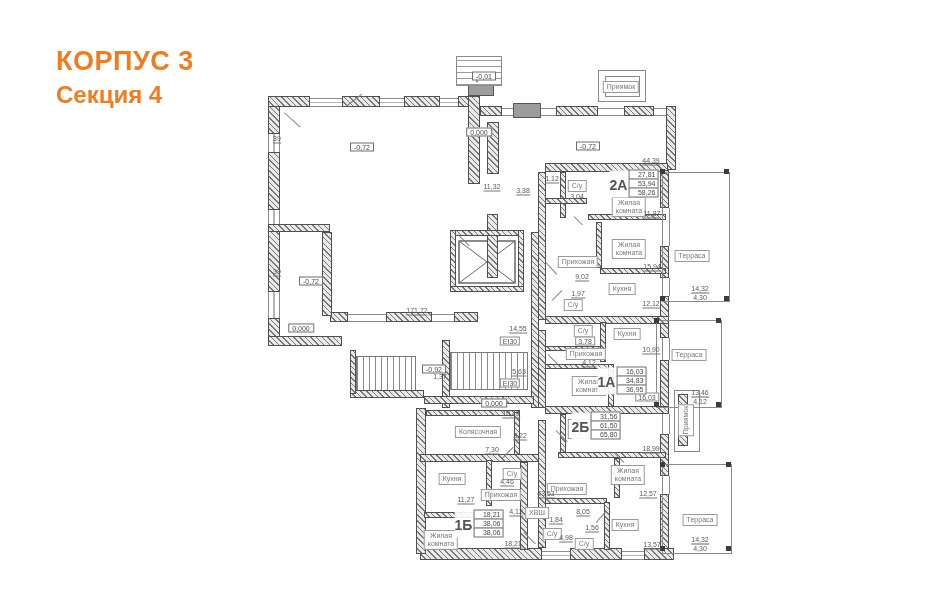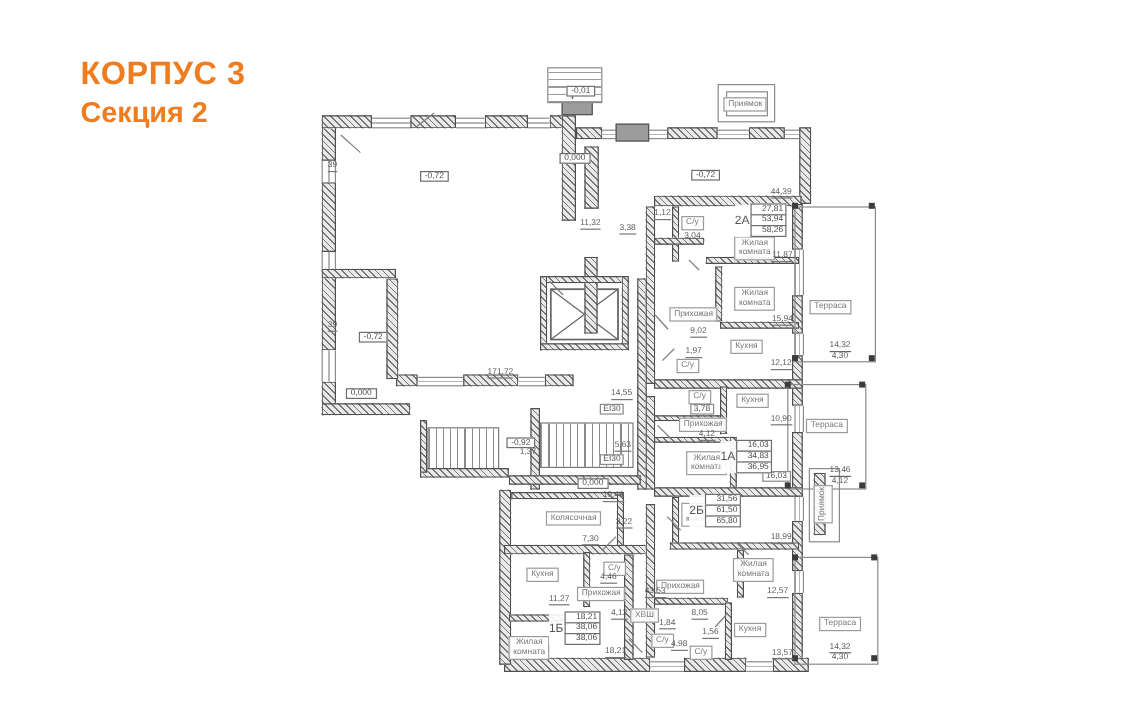--- a/index.html
+++ b/index.html
@@ -1,19 +1,19 @@
 <!DOCTYPE html>
 <html><head>
 <meta charset="utf-8">
 <style>
   html,body{margin:0;padding:0;background:#fff;}
   body{width:941px;height:600px;position:relative;overflow:hidden;
        font-family:"Liberation Sans",sans-serif;}
   
-  .titleblock{position:absolute;left:67px;top:46px;line-height:1.15;}
+  .titleblock{position:absolute;left:56px;top:46px;line-height:1.15;}
   .t1{font-size:27px;font-weight:bold;letter-spacing:.5px;}
   .t2{font-size:24px;font-weight:bold;margin-top:4px;}
   .t3{font-size:17px;font-weight:bold;color:#111;margin-top:4px;}
   
   #plan{position:absolute;inset:0;}
   
   .w{position:absolute;background:repeating-linear-gradient(45deg,#767676 0,#767676 1px,#e9e9e9 1px,#e9e9e9 4px);
      box-shadow:inset 0 0 0 1px #4f4f4f;z-index:1;}
   .fill{position:absolute;background:#9c9c9c;border:1px solid #555;z-index:1;}
   
@@ -43,32 +43,32 @@
   .elev{position:absolute;transform:translate(-50%,-50%);font-size:7px;color:#4a4a4a;
         border:1px solid #6e6e6e;background:#fff;padding:0 3px;white-space:nowrap;z-index:3;}
   .tag{position:absolute;transform:translate(-50%,-50%);font-size:7px;color:#555;
        border:1px solid #8a8a8a;background:#fff;padding:0 2px;white-space:nowrap;z-index:3;}
   .frac{position:absolute;transform:translate(-50%,-50%);font-size:7px;color:#5a5a5a;
         text-align:center;line-height:8px;z-index:3;}
   .frac .fa{display:block;border-bottom:1px solid #666;}
   .frac .fb{display:block;}
   .stamp{position:absolute;transform:translate(-50%,-50%);display:flex;align-items:center;
          font-size:7px;color:#4a4a4a;z-index:3;background:rgba(255,255,255,.9);}
-  .stamp .ty{font-size:10px;font-weight:normal;margin-right:1px;color:#555;}
+  .stamp .ty{font-size:14px;font-weight:bold;margin-right:1px;color:#555;}
   .stamp .col{display:flex;flex-direction:column;}
   .stamp .row{border:1px solid #6e6e6e;padding:0 2px;min-width:24px;text-align:right;
               line-height:8px;background:#fff;margin-top:-1px;}
   .svgx{position:absolute;z-index:1;}
 </style>
 </head>
 <body>
 
 <div class="titleblock">
   <div class="t1" style="color: rgb(239, 125, 31);">КОРПУС 3</div>
-  <div class="t2" style="color: rgb(239, 125, 31);">Секция 2</div>
+  <div class="t2" style="color: rgb(239, 125, 31);">Секция 4</div>
 </div>
 
 <div id="plan">
 
   <svg class="svgx" style="left:458px;top:240px" width="58" height="44" viewBox="0 0 58 44">
     <rect x="1" y="1" width="56" height="42" fill="none" stroke="#666" stroke-width="1.5"></rect>
     <line x1="1" y1="1" x2="57" y2="43" stroke="#666" stroke-width="1"></line>
     <line x1="57" y1="1" x2="1" y2="43" stroke="#666" stroke-width="1"></line>
   </svg>
   <div class="arrow" style="left:474px;top:76px"></div>

